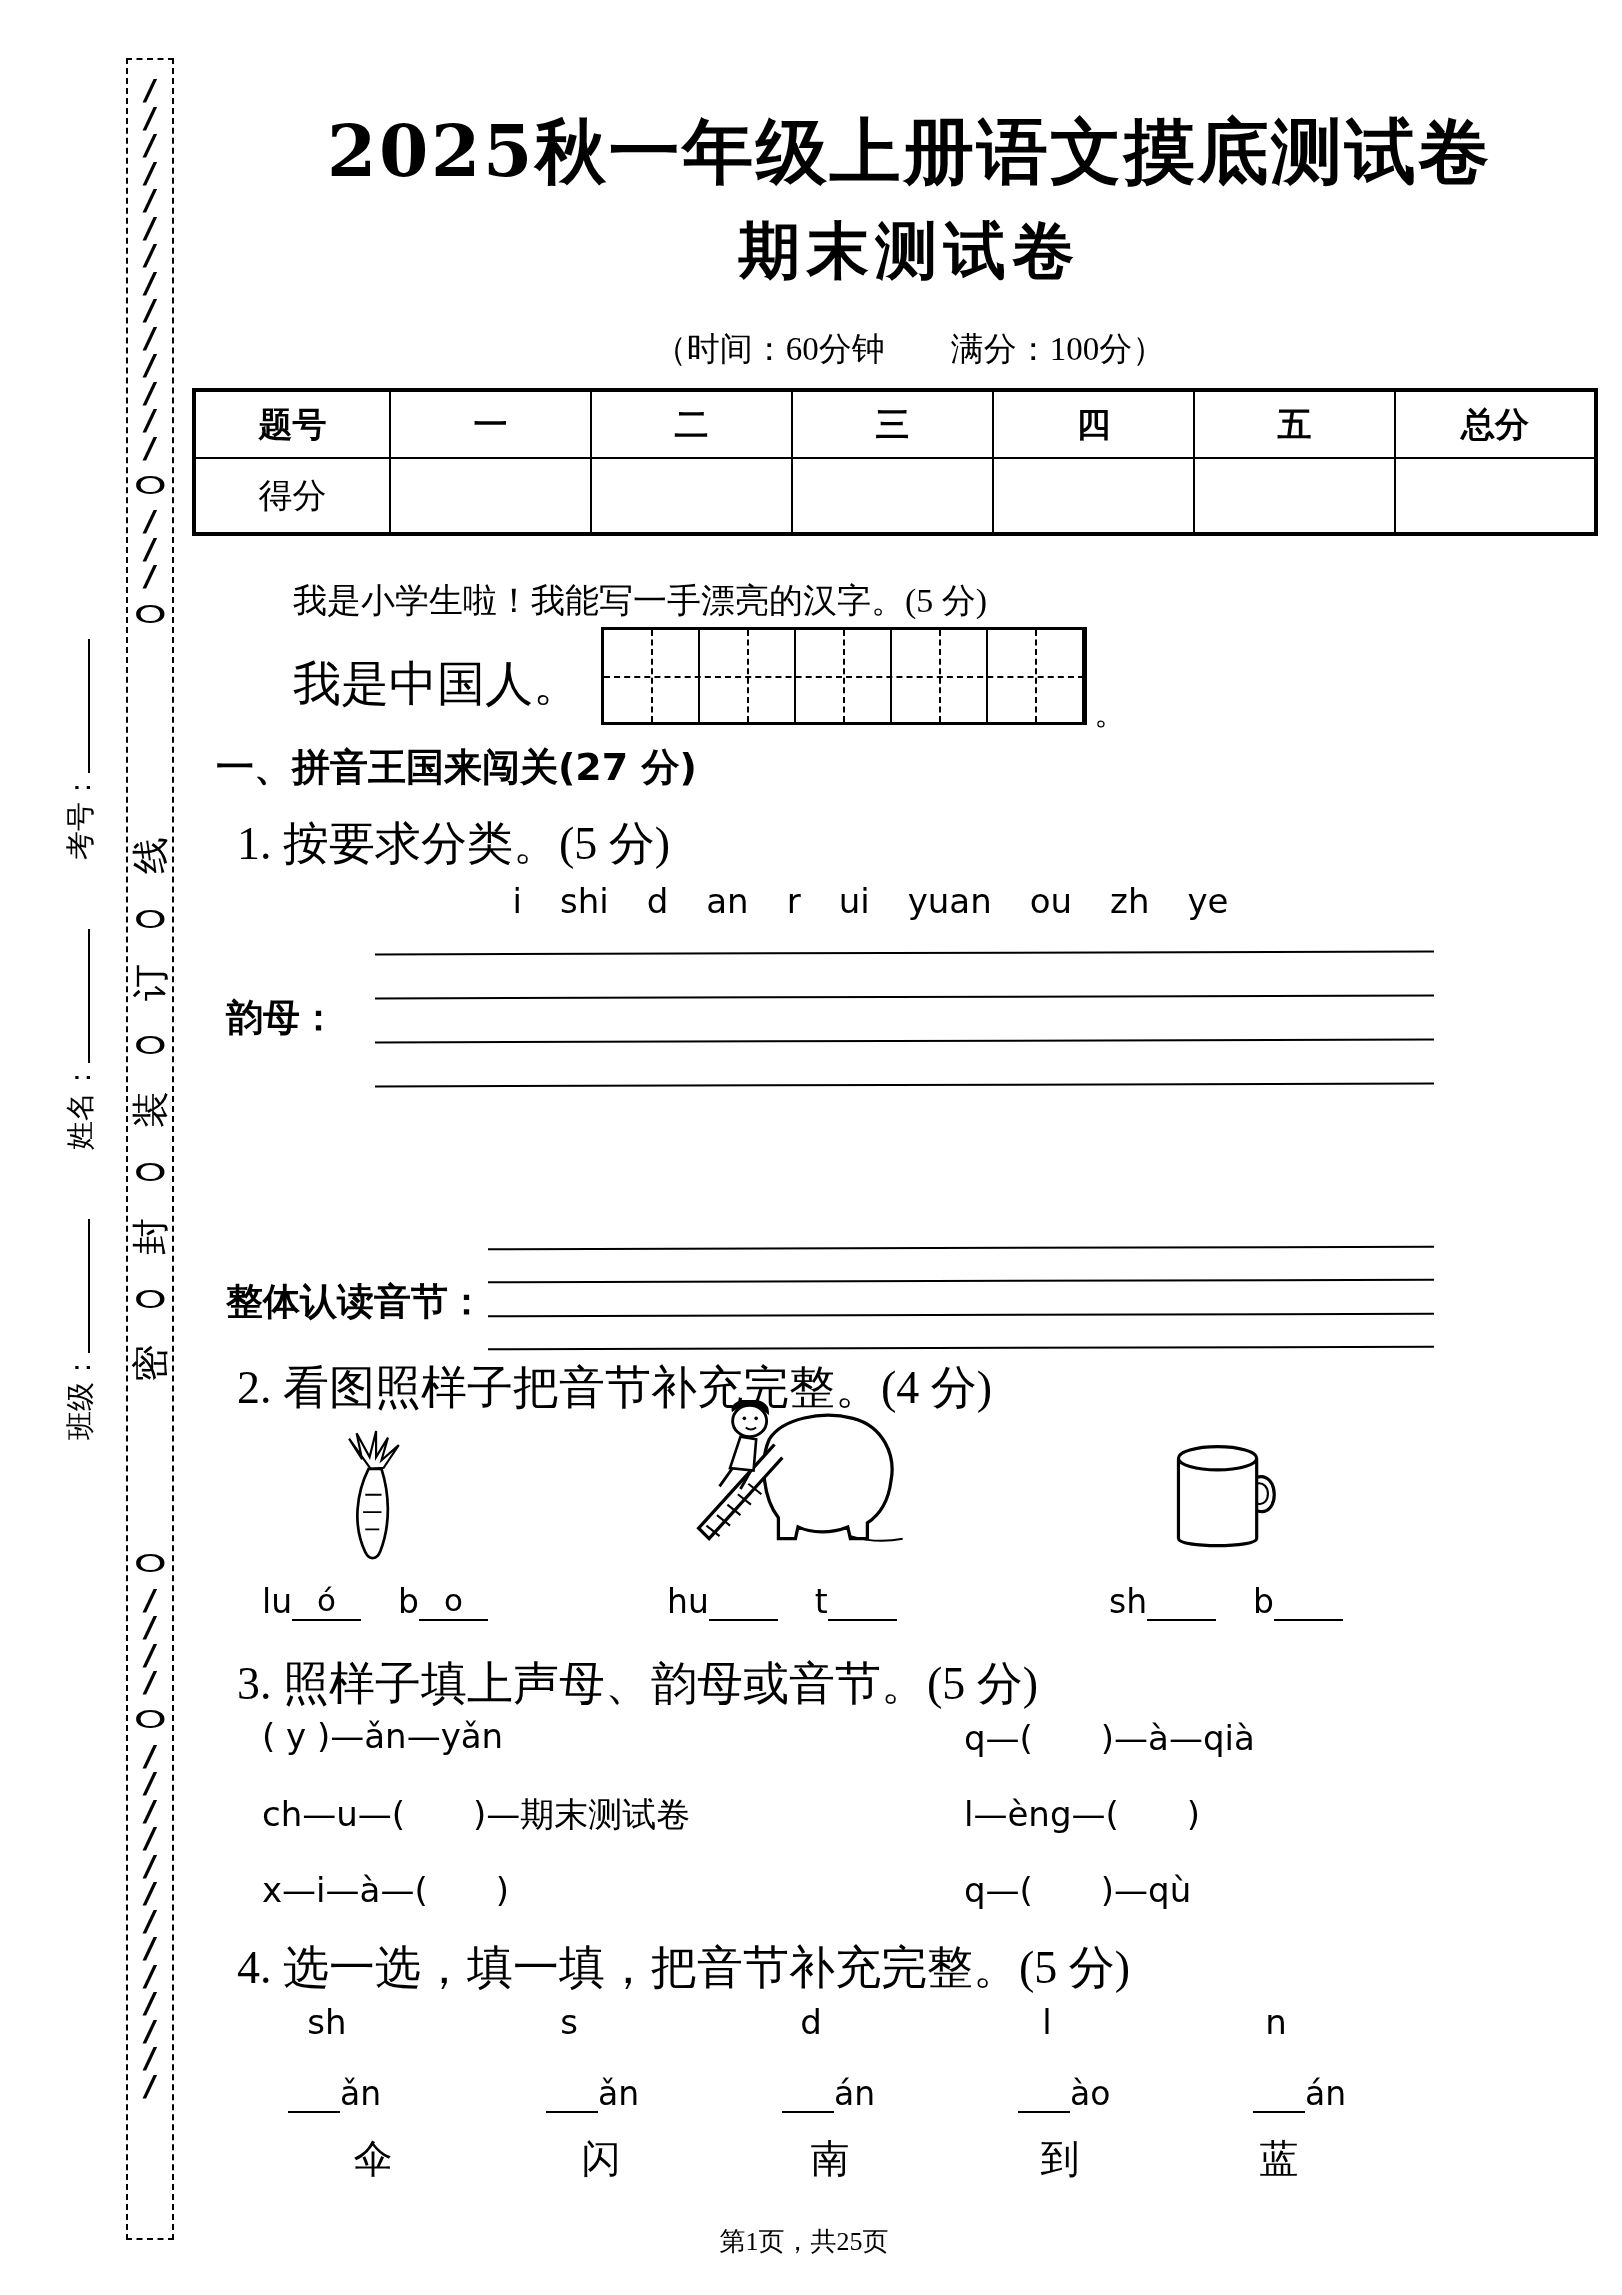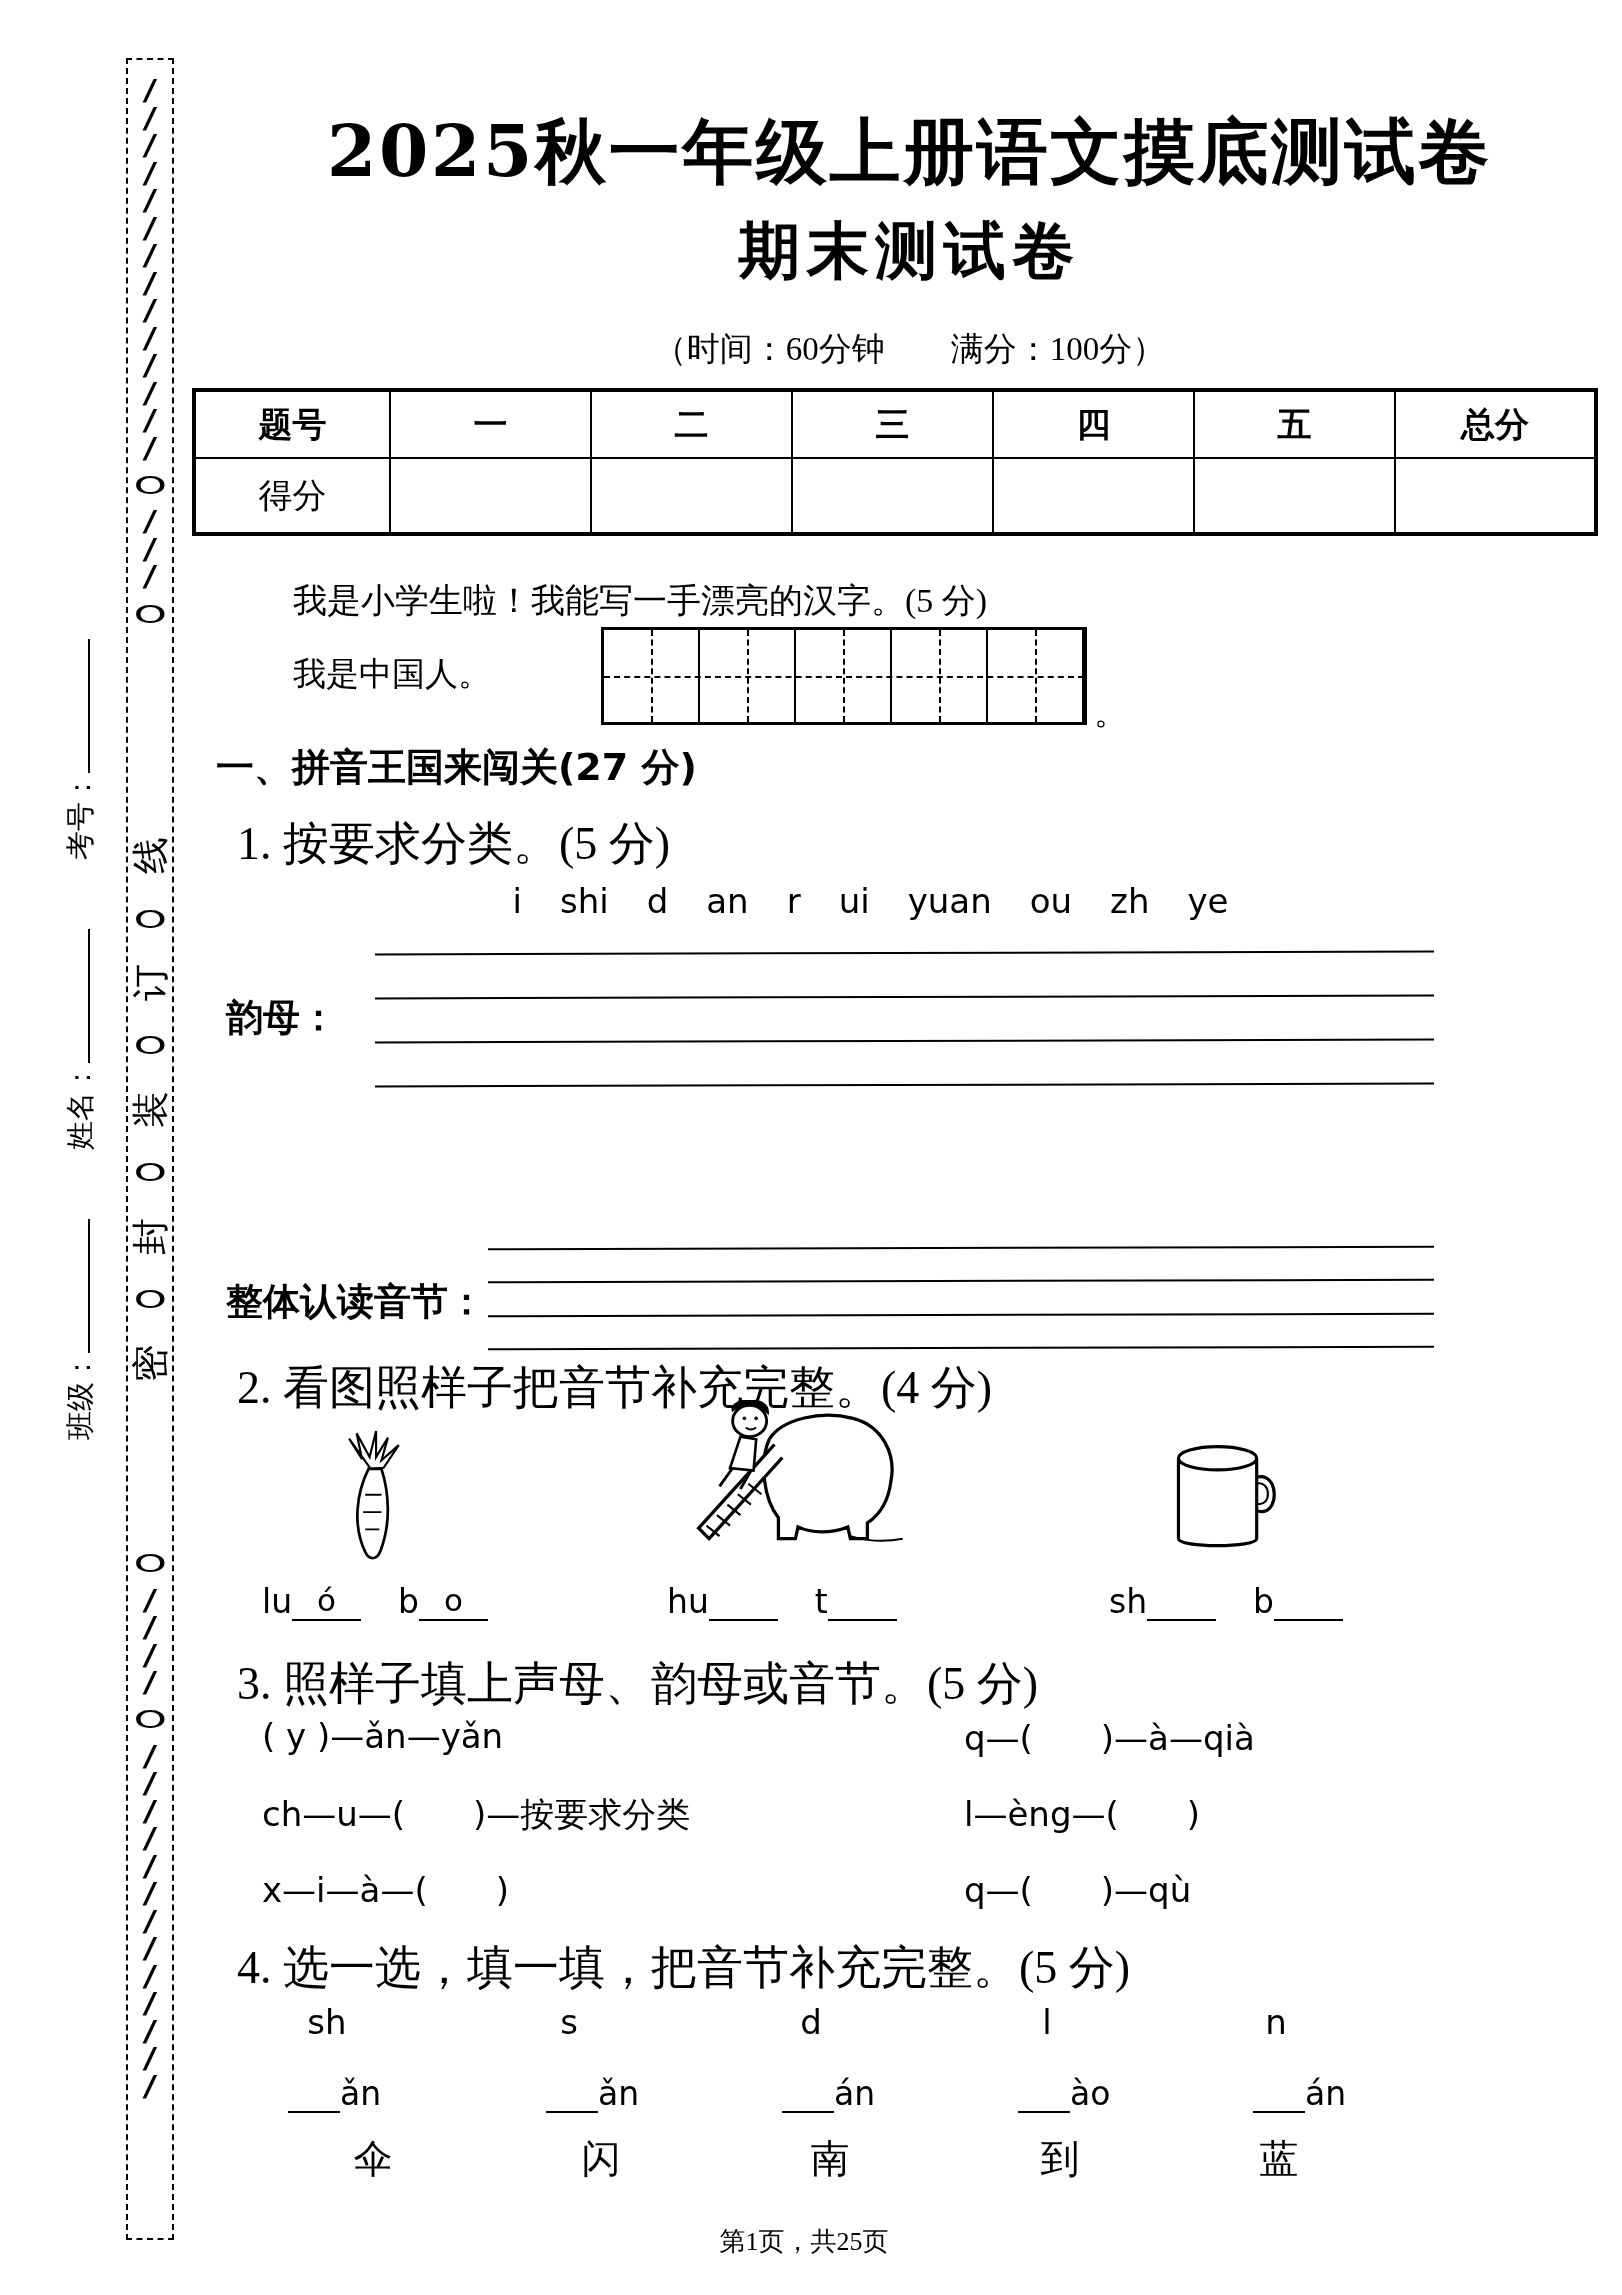--- a/index.html
+++ b/index.html
@@ -42,21 +42,21 @@
   
   .score-table { position:absolute; left:192px; top:388px; width:1406px;
                  border-collapse:collapse; table-layout:fixed; border:4.6px solid #000; }
   .score-table th, .score-table td { border:2.6px solid #000; text-align:center; font-size:34px; }
   .score-table th { height:68px; font-weight:bold;font-family:Liberation Mono, monospace; }
   .score-table td { height:76px; }
   .score-table .c0 { width:196px; }
 
   
   .intro1 { position:absolute; left:293px; top:578px; font-size:34px; }
-  .intro2 { position:absolute; left:293px; top:652px; font-size:33px; }
+  .intro2 { position:absolute; left:293px; top:652px; font-size:48px; }
   .tianzige { position:absolute; left:601px; top:627px; width:486px; height:98px;
               border:3.3px solid #000; display:flex; }
   .tz-cell { position:relative; flex:1; border-right:2px solid #000; }
   .tz-cell:last-child { border-right:none; }
   .tz-v { position:absolute; left:50%; top:0; height:100%; border-left:2px dashed #000; }
   .tz-h { position:absolute; left:0; top:50%; width:100%; border-top:2px dashed #000; }
   .grid-period { position:absolute; left:1094px; top:691px; font-size:33px; }
 
   
   .s1-heading { position:absolute; left:216px; top:742px; font-size:38px; }
@@ -310,21 +310,21 @@
   <div class="syl-group sg3">
     <span class="syl-pre">sh</span><span class="syl-blank"></span><span class="syl-sp"></span><span class="syl-pre">b</span><span class="syl-blank"></span>
   </div>
 
   <div class="q-text q3-text">3. 照样子填上声母、韵母或音节。(5 分)</div>
   <div class="q3row q3r1">
     <span class="q3l">( y )—ǎn—yǎn</span>
     <span class="q3r">q—(　　)—à—qià</span>
   </div>
   <div class="q3row q3r2">
-    <span class="q3l">ch—u—(　　)—按要求分类</span>
+    <span class="q3l">ch—u—(　　)—期末测试卷</span>
     <span class="q3r">l—èng—(　　)</span>
   </div>
   <div class="q3row q3r3">
     <span class="q3l">x—i—à—(　　)</span>
     <span class="q3r">q—(　　)—qù</span>
   </div>
 
   <div class="q-text q4-text">4. 选一选，填一填，把音节补充完整。(5 分)</div>
   <div class="q4item q4-init i1">sh</div>
   <div class="q4item q4-init i2">s</div>

